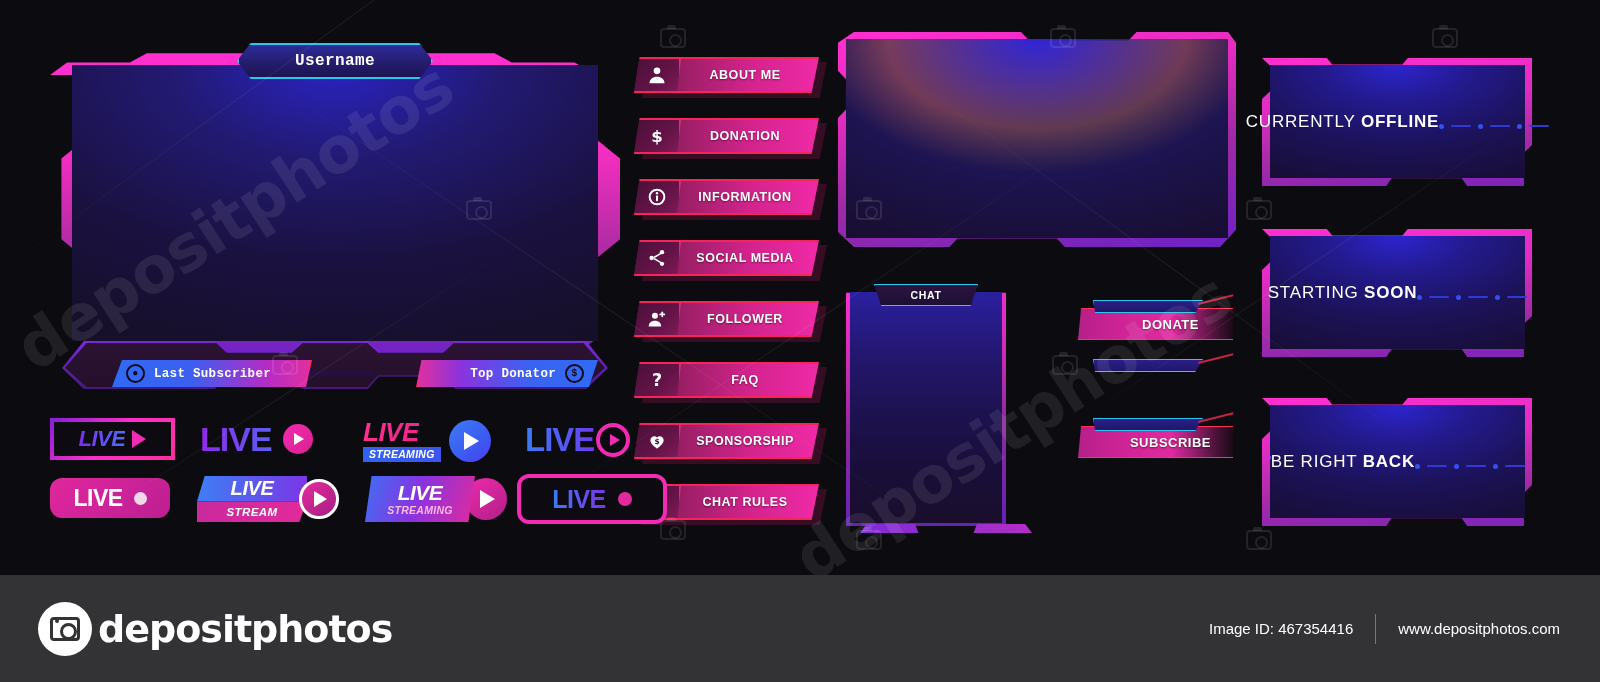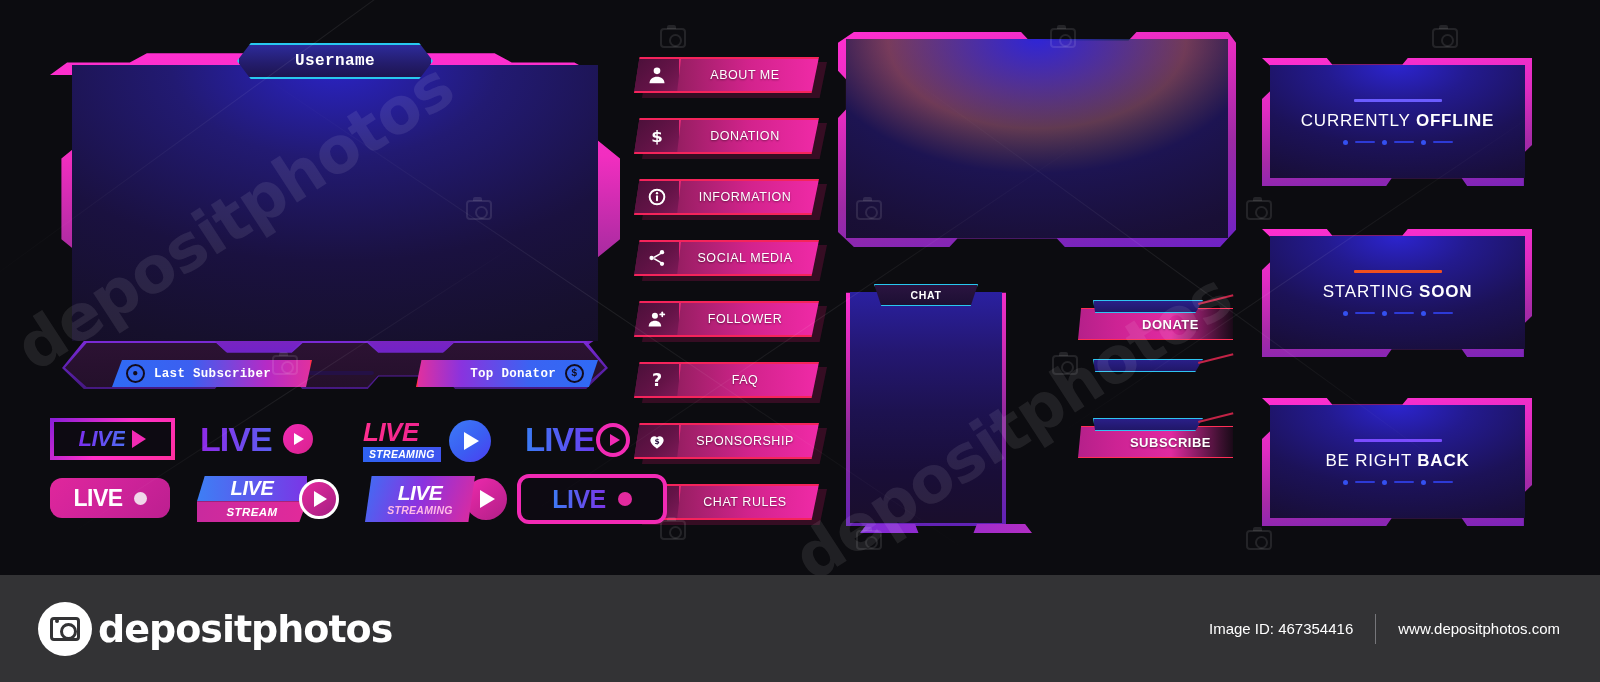--- a/index.html
+++ b/index.html
@@ -116,21 +116,21 @@
   .mb-icbox {
     position:relative; width:47px; height:100%;
     background:linear-gradient(135deg,#4a1039 0%,#641347 60%,#7e1a58 100%);
     clip-path:polygon(6% 0,100% 0,92% 100%,0 100%);
     display:flex; align-items:center; justify-content:center;
     border-right:2px solid #e52a78;
   }
   .mb-icbox svg{width:20px;height:20px;fill:#fff;}
   .mb-label {
     flex:1; text-align:center; color:#fff;
-    font-size:12.5px; font-weight:400; letter-spacing:.55px;
+    font-size:12.5px; font-weight:700; letter-spacing:.55px;
     padding-right:10px; text-shadow:0 1px 2px rgba(0,0,0,.45);
   }
 
   
   .screen2 { position:absolute; left:838px; top:32px; width:398px; height:215px; z-index:3; }
   .s2-frame {
     position:absolute; inset:0;
     background:linear-gradient(170deg,#ff2fd0 0%,#e52cc0 30%,#9d2aa4 62%,#6d22c6 100%);
     clip-path:polygon(
       4% 0,46% 0,48% 4%,73% 4%,75% 0,98% 0,100% 5%,100% 92%,96% 100%,
@@ -203,21 +203,21 @@
     position:absolute;inset:0;
     background:linear-gradient(175deg,#ff2fd0 0%,#e02cc2 35%,#a62aa7 70%,#7c24ba 100%);
     clip-path:polygon(
       0 0,24% 0,26% 5%,52% 5%,54% 0,100% 0,100% 68%,97% 74%,97% 100%,
       76% 100%,74% 94%,48% 94%,46% 100%,0 100%,0 32%,3% 26%,3% 6%
     );
   }
   .st-inner{
     position:absolute;left:8px;top:7px;right:7px;bottom:8px;
     background:radial-gradient(130% 150% at 50% 0%, #2c24cf 0%, #231a8e 22%, #1c1258 48%, #180e38 74%, #140b24 100%);
-    display:flex;flex-direction:column;align-items:center;justify-content:center;
+    display:flex;align-items:center;justify-content:center;
   }
   .st-rule{width:88px;height:3px;border-radius:1px;margin-bottom:9px;}
   .st-title{color:#fff;font-size:17px;letter-spacing:.8px;font-weight:300;white-space:nowrap;}
   .st-title b{font-weight:800;}
   .st-dots{display:flex;align-items:center;gap:7px;margin-top:9px;}
   .st-dots i{display:block;height:2px;background:#2d3ad6;border-radius:1px;}
   .st-dots i.d{width:5px;height:5px;border-radius:50%;background:#3450ef;}
   .st-dots i.l{width:20px;}
 
   

